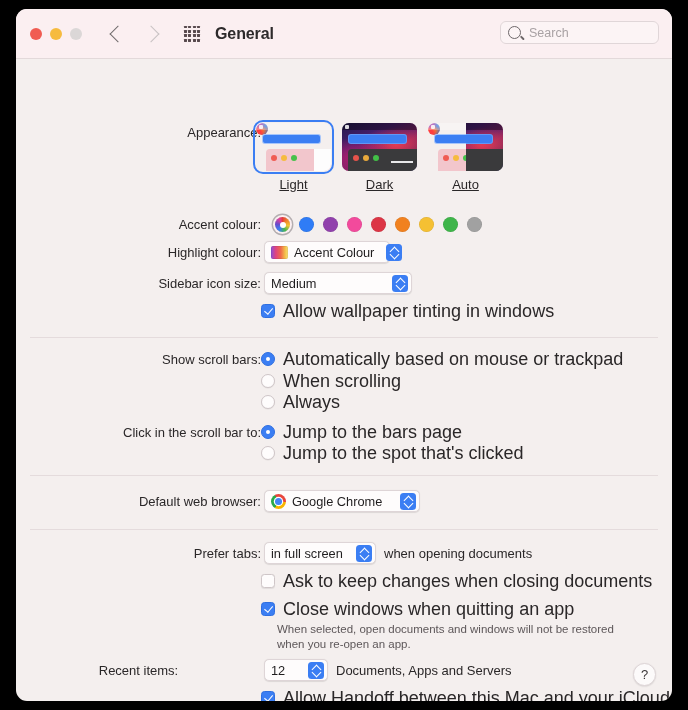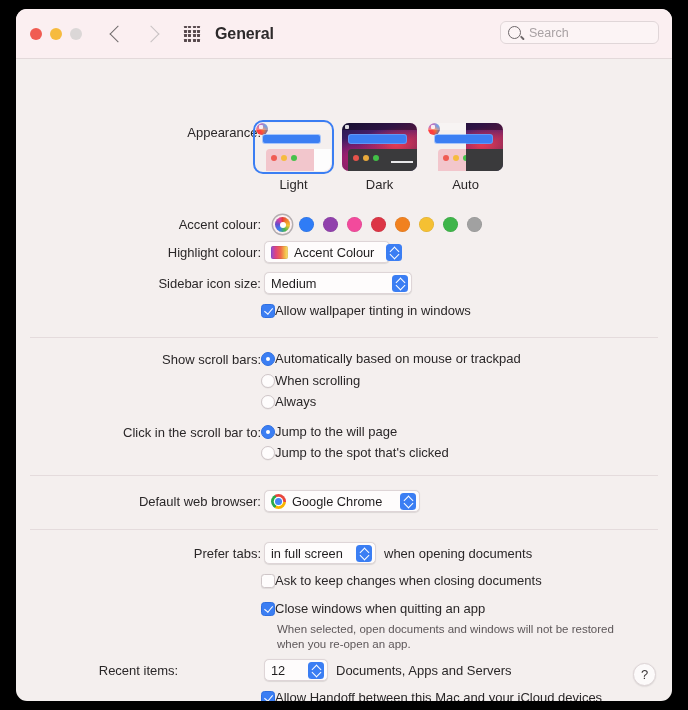--- a/index.html
+++ b/index.html
@@ -154,20 +154,21 @@
     box-sizing: border-box;
   }
   .thumb.selected {
     outline: 2.5px solid #3b7ef3;
     outline-offset: 1px;
   }
   .thumb-label {
     margin-top: 6px;
     font-size: 13px;
     color: #2a2728;
+    text-decoration: underline;
   }
   .tb-wall { position: absolute; inset: 0; }
   .tb-wall.light {
     background:
       radial-gradient(ellipse 90% 70% at 12% 78%, #ff3e3e 0%, #ff3e3e 32%, rgba(255,62,62,0) 68%),
       radial-gradient(ellipse 70% 55% at 46% 62%, #ff8a2a 0%, rgba(255,138,42,0) 70%),
       radial-gradient(ellipse 60% 90% at 82% 24%, #2a7fe0 0%, rgba(42,127,224,0) 75%),
       linear-gradient(145deg, #7b3ec8 0%, #c3348f 38%, #e0523f 66%, #2f7ad6 100%);
   }
   .tb-wall.dark {
@@ -298,22 +299,22 @@
   .cb.on::after {
     content: "";
     position: absolute;
     left: 4.3px; top: 1.4px;
     width: 3.6px; height: 7.4px;
     border-right: 1.8px solid #fff;
     border-bottom: 1.8px solid #fff;
     transform: rotate(40deg);
   }
   .cb-lbl {
-    margin-left: 0;
-    font-size: 13px;
+    margin-left: 8px;
+    font-size: 18px;
     color: #2a2728;
     line-height: 16px;
   }
 
   .radio {
     width: 14px; height: 14px; border-radius: 50%;
     flex: none; margin-top: 1px; box-sizing: border-box;
     position: relative; cursor: default;
   }
   .radio.on { background: #3b7ef3; border: 0.5px solid #2f6fe0; }
@@ -517,21 +518,21 @@
       <span class="cb-lbl">When scrolling</span>
     </div>
     <div class="check-row" style="left:245px; top:335px;">
       <span class="radio off"></span>
       <span class="cb-lbl">Always</span>
     </div>
 
     <div class="lbl" style="top:366px;">Click in the scroll bar to:</div>
     <div class="check-row" style="left:245px; top:365px;">
       <span class="radio on"></span>
-      <span class="cb-lbl">Jump to the will page</span>
+      <span class="cb-lbl">Jump to the bars page</span>
     </div>
     <div class="check-row" style="left:245px; top:386px;">
       <span class="radio off"></span>
       <span class="cb-lbl">Jump to the spot that's clicked</span>
     </div>
 
     <div class="sep" style="top:416px;"></div>
 
     <div class="lbl" style="top:435px;">Default web browser:</div>
     <div class="popup" style="position:absolute; left:248px; top:431px; width:156px;">

